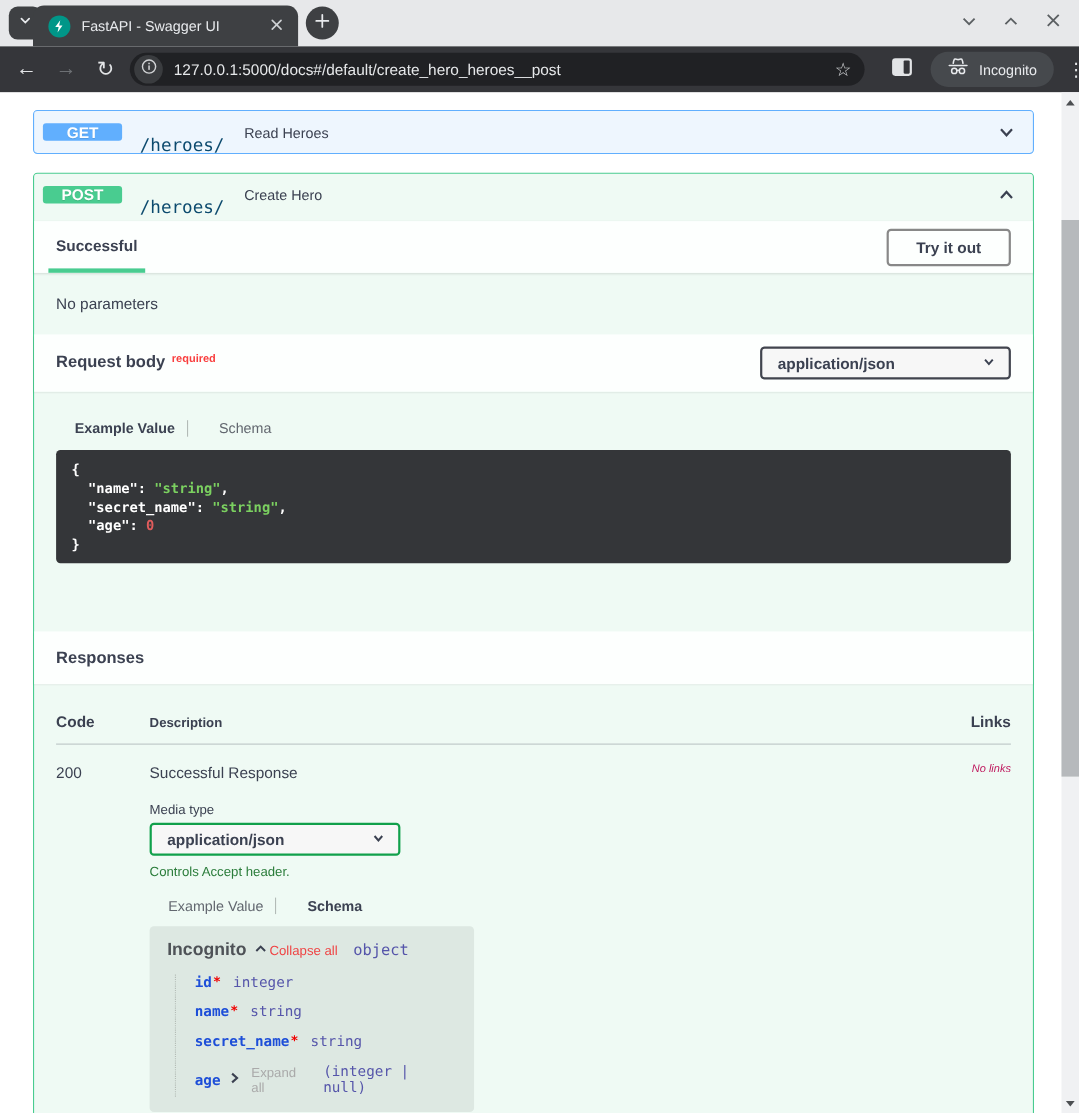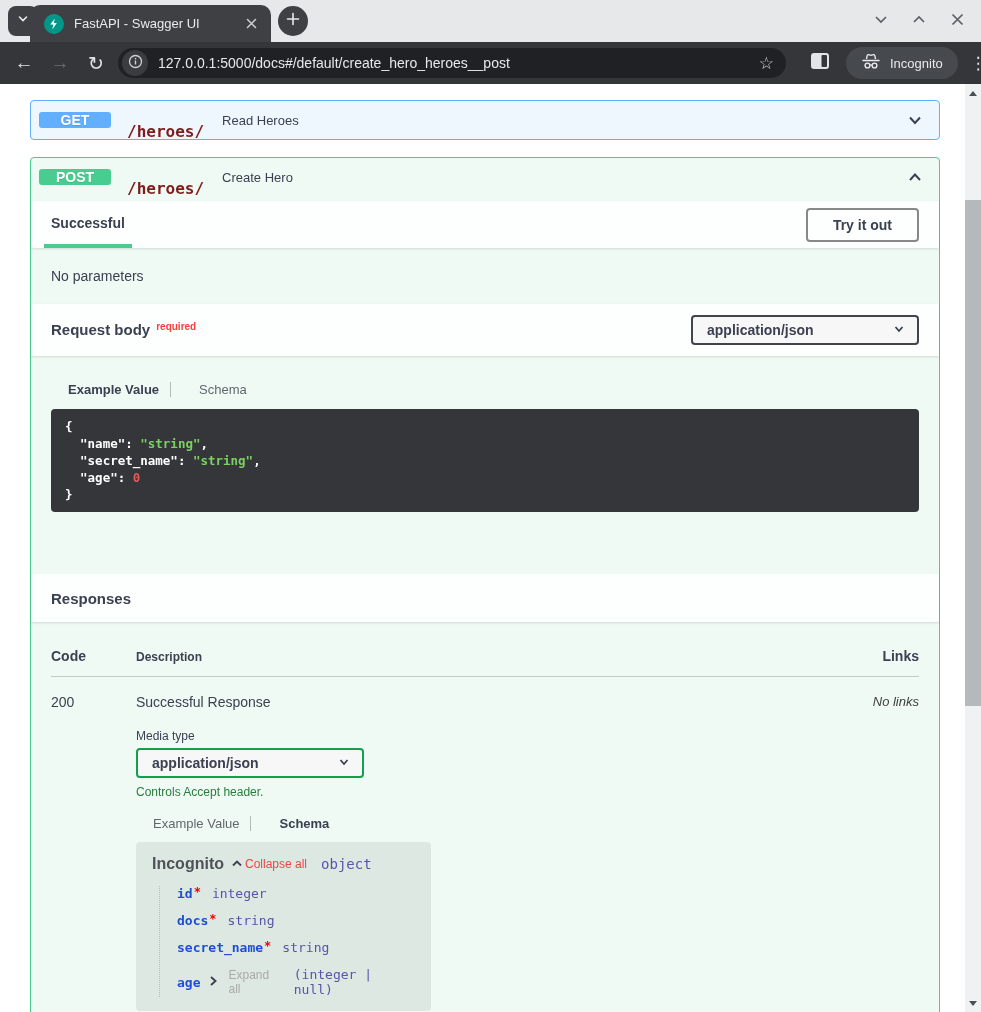--- a/index.html
+++ b/index.html
@@ -42,21 +42,21 @@
 
   
   .content { padding:16px 0 0 30px; width:956px; }
   .opblock { width:910px; border:1px solid; border-radius:4px; }
   .opblock.get { background:#eef6fe; border-color:#61affe; margin-bottom:17px; }
   .opblock.post { background:#effaf4; border-color:#49cc90; }
   .op-summary { display:flex; align-items:center; padding:6px 14px 6px 8px; height:38px; cursor:pointer; }
   .method-badge { width:72px; height:16px; border-radius:3px; color:#fff; font-weight:bold; font-size:14px; display:flex; align-items:center; justify-content:center; flex:none; text-shadow:0 1px 0 rgba(0,0,0,.1); }
   .badge-get { background:#61affe; }
   .badge-post { background:#49cc90; }
-  .op-path { font-family:"DejaVu Sans Mono","Liberation Mono",monospace; font-weight:bold; font-size:16px; color:#7f1d1d; margin-left:16px;margin-top:22px; }
+  .op-path { font-family:"DejaVu Sans Mono","Liberation Mono",monospace; font-weight:normal; font-size:16px; color:#0c4a6e; margin-left:16px;margin-top:22px; }
   .op-desc { font-size:13px; color:#3b4151; margin-left:18px; }
   .op-chevron { margin-left:auto; cursor:pointer; display:flex; }
 
   .section-header { background:rgba(255,255,255,.85); box-shadow:0 1px 2px rgba(0,0,0,.12); }
   .params-header { display:flex; justify-content:space-between; align-items:stretch; padding:0 20px; height:47px; margin-top:5px; }
   .params-title { display:flex; align-items:center; border-bottom:4px solid #49cc90; padding:0 7px; margin-left:-7px; font-weight:bold; font-size:14px; color:#3b4151; }
   .tryout-btn { align-self:center; background:transparent; border:2px solid #888; border-radius:4px; padding:7px 25px; font-weight:bold; font-size:14px; color:#3b4151; font-family:inherit; cursor:pointer; }
   .no-params-row { padding:20px; font-size:14px; color:#3b4151; }
 
   .reqbody-header { display:flex; justify-content:space-between; align-items:center; padding:10px 20px; min-height:52px; }
@@ -77,21 +77,21 @@
   .responses-header { height:48px; display:flex; align-items:center; padding:0 20px; }
   .resp-title { font-size:15px; font-weight:bold; color:#3b4151; }
   .responses-body { padding:26px 20px 60px; }
   .resp-grid { display:grid; grid-template-columns:85px 1fr 90px; }
   .resp-grid.head { padding-bottom:12px; border-bottom:1px solid rgba(59,65,81,.25); }
   .col-h { color:#3b4151; font-weight:bold; }
   .col-h.code { font-size:14px; } .col-h.desc { font-size:12px; padding-top:2px; } .col-h.links { font-size:14px; text-align:right; }
   .resp-row { padding-top:17px; }
   .resp-code { font-size:14px; color:#3b4151; }
   .resp-desc-text { font-size:14px; color:#3b4151; }
-  .resp-links { font-size:13px; color:#404040; font-style:italic; text-align:right; }
+  .resp-links { font-size:10px; color:#be185d; font-style:italic; text-align:right; }
 
   .media-type-label { font-size:12px; color:#3b4151; margin:19px 0 5px; }
   .accept-note { font-size:12px; color:#2a7c3a; margin:7px 0 17px; }
   .schema-tabs { margin-bottom:11px; }
 
   .model-box { margin-top:1px; background:rgba(2,20,8,.075); border-radius:4px; width:295px; padding:13px 16px 14px; }
   .model-title-row { display:flex; align-items:center; }
   .model-name { font-size:16px; font-weight:bold; color:#4e5257; }
   .model-toggle { margin-left:7px; display:flex; cursor:pointer; }
   .collapse-link { margin-left:2px; font-size:12px; color:#ef4444; cursor:pointer; }
@@ -295,21 +295,21 @@
                   <span class="collapse-link">Collapse all</span>
                   <span class="prop-type">object</span>
                 </div>
                 <div class="props">
                   <div class="prop-row">
                     <span class="prop-name">id</span>
                       <span class="req-star">*</span>
                     <span class="prop-type">integer</span>
                   </div>
                   <div class="prop-row">
-                    <span class="prop-name">docs</span>
+                    <span class="prop-name">name</span>
                       <span class="req-star">*</span>
                     <span class="prop-type">string</span>
                   </div>
                   <div class="prop-row">
                     <span class="prop-name">secret_name</span>
                       <span class="req-star">*</span>
                     <span class="prop-type">string</span>
                   </div>
                   <div class="prop-row">
                     <span class="prop-name">age</span>

